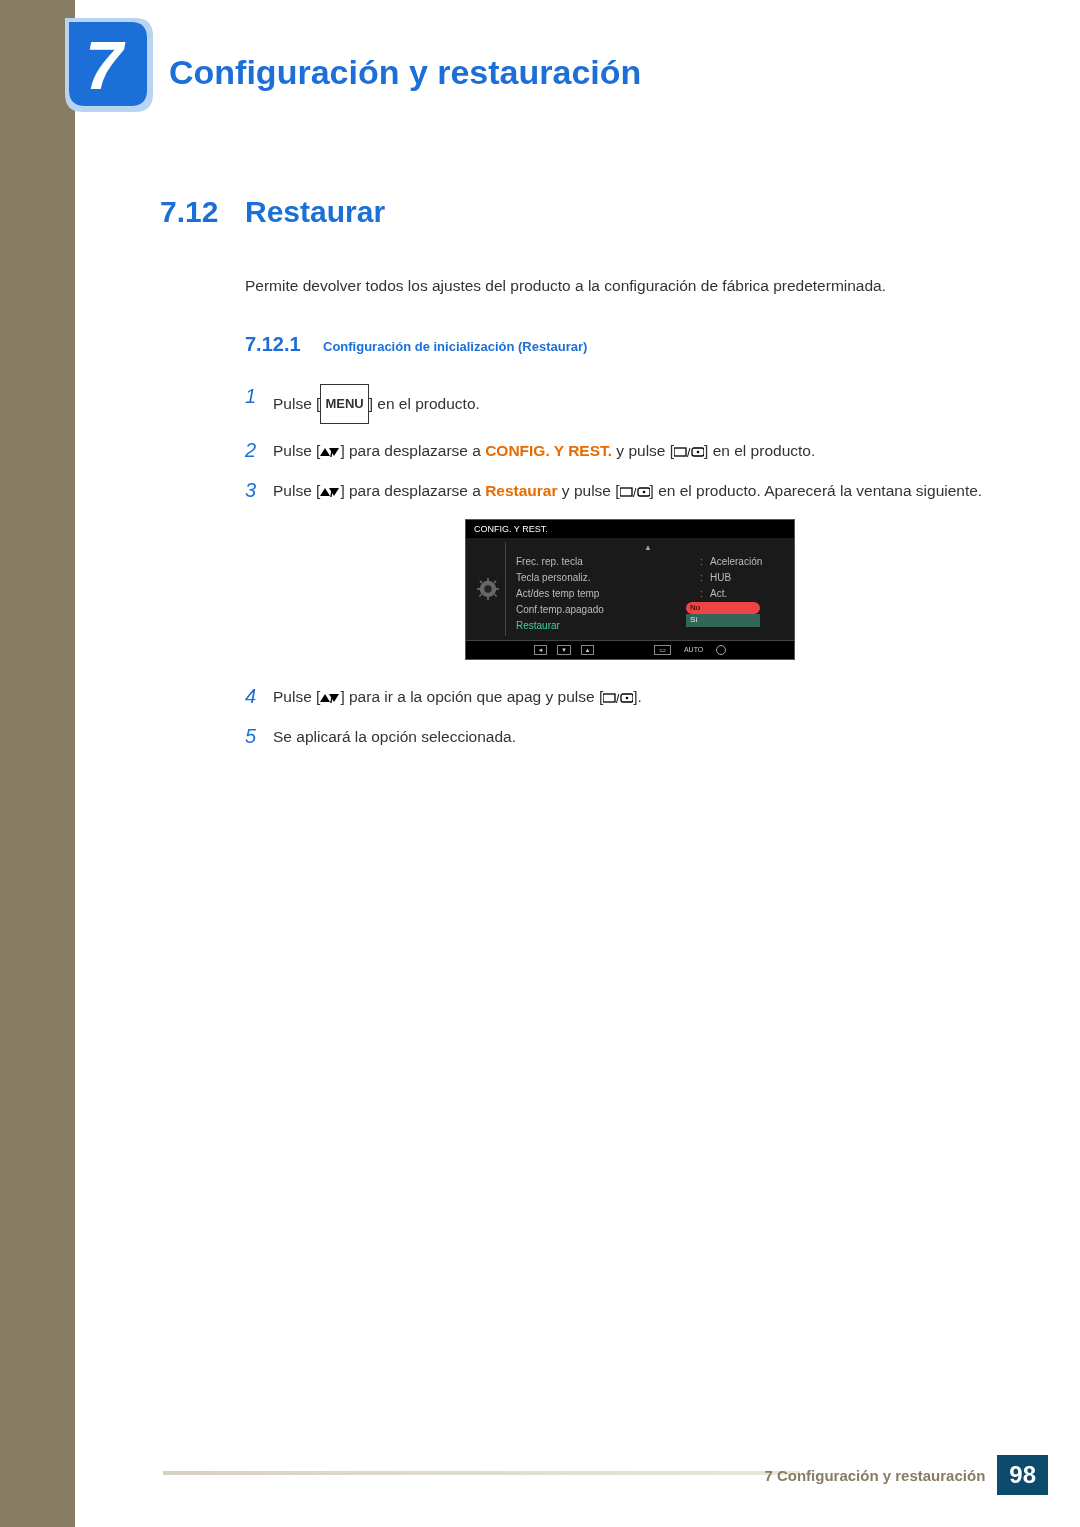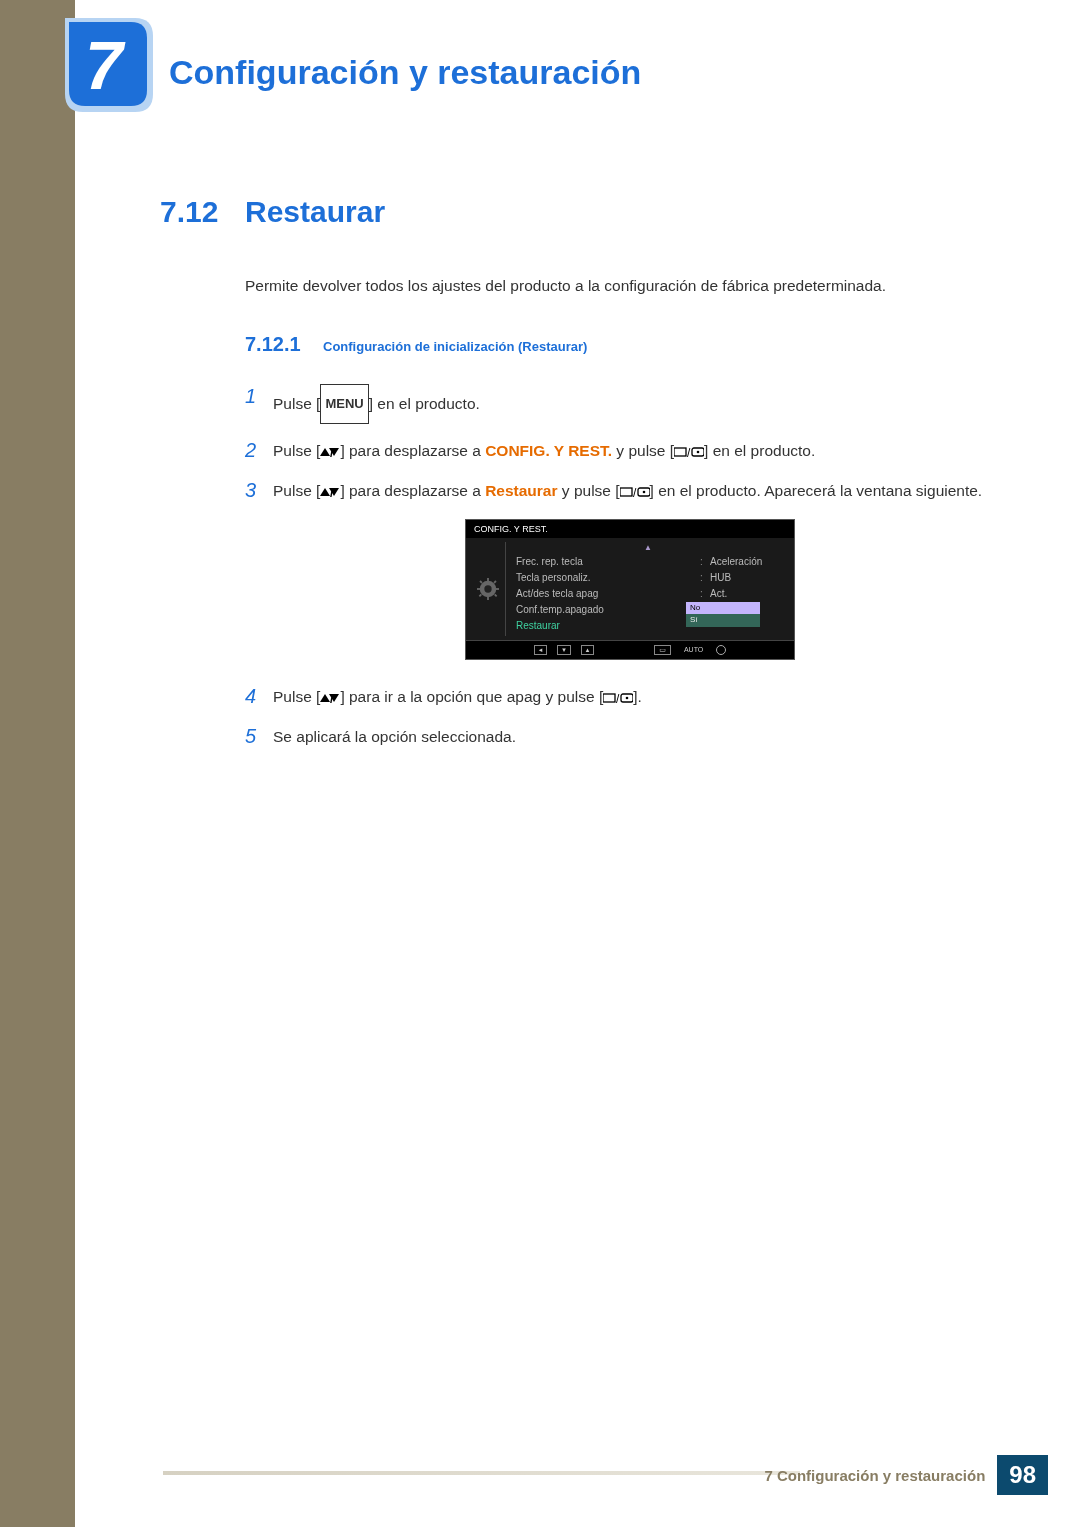--- a/index.html
+++ b/index.html
@@ -193,22 +193,23 @@
       right: 30px;
       top: 60px;
       width: 74px;
     }
     .osd-drop-opt {
       font-size: 8px;
       padding: 1px 4px;
       line-height: 1.3;
     }
     .osd-drop-opt.sel {
-      background: #c4b5fd;
+      background: #ef4444;
       color: #000;
+      border-radius: 6px;
     }
     .osd-drop-opt.unsel {
       background: #336658;
       color: #eee;
     }
     .osd-bottom {
       background: #000;
       display: flex;
       justify-content: center;
       gap: 10px;
@@ -373,21 +374,21 @@
                   <span class="osd-label">Frec. rep. tecla</span>
                   <span class="osd-sep">:</span>
                   <span class="osd-val">Aceleración</span>
                 </div>
               <div class="osd-row">
                   <span class="osd-label">Tecla personaliz.</span>
                   <span class="osd-sep">:</span>
                   <span class="osd-val">HUB</span>
                 </div>
               <div class="osd-row">
-                  <span class="osd-label">Act/des tecla apag</span>
+                  <span class="osd-label">Act/des temp temp</span>
                   <span class="osd-sep">:</span>
                   <span class="osd-val">Act.</span>
                 </div>
               <div class="osd-row">
                   <span class="osd-label">Conf.temp.apagado</span>
                 </div>
               <div class="osd-row">
                   <span class="osd-label active">Restaurar</span>
                 </div>
               <div class="osd-dropdown">

